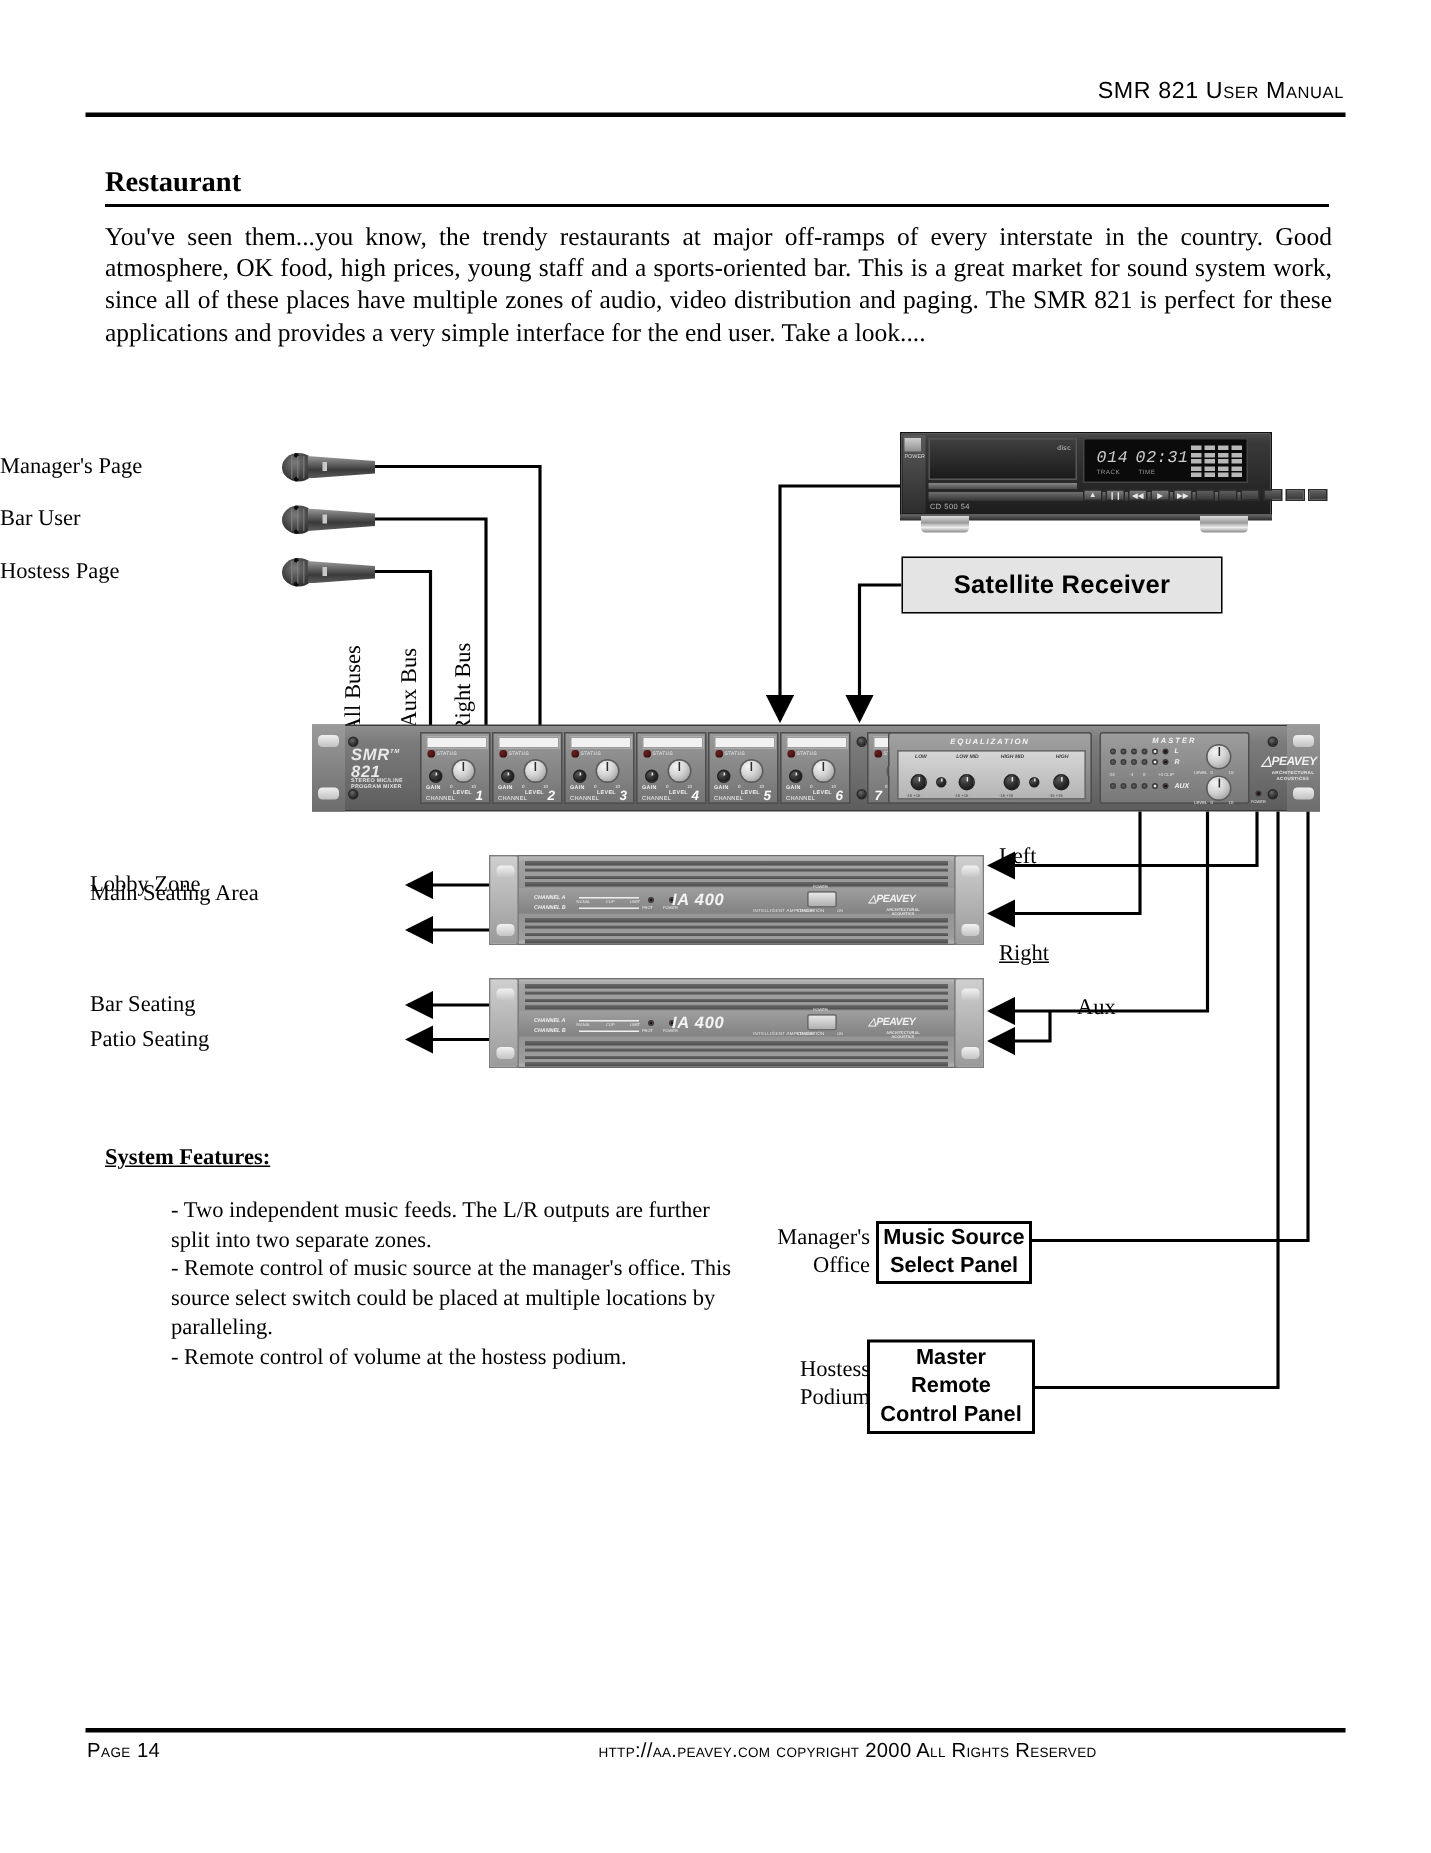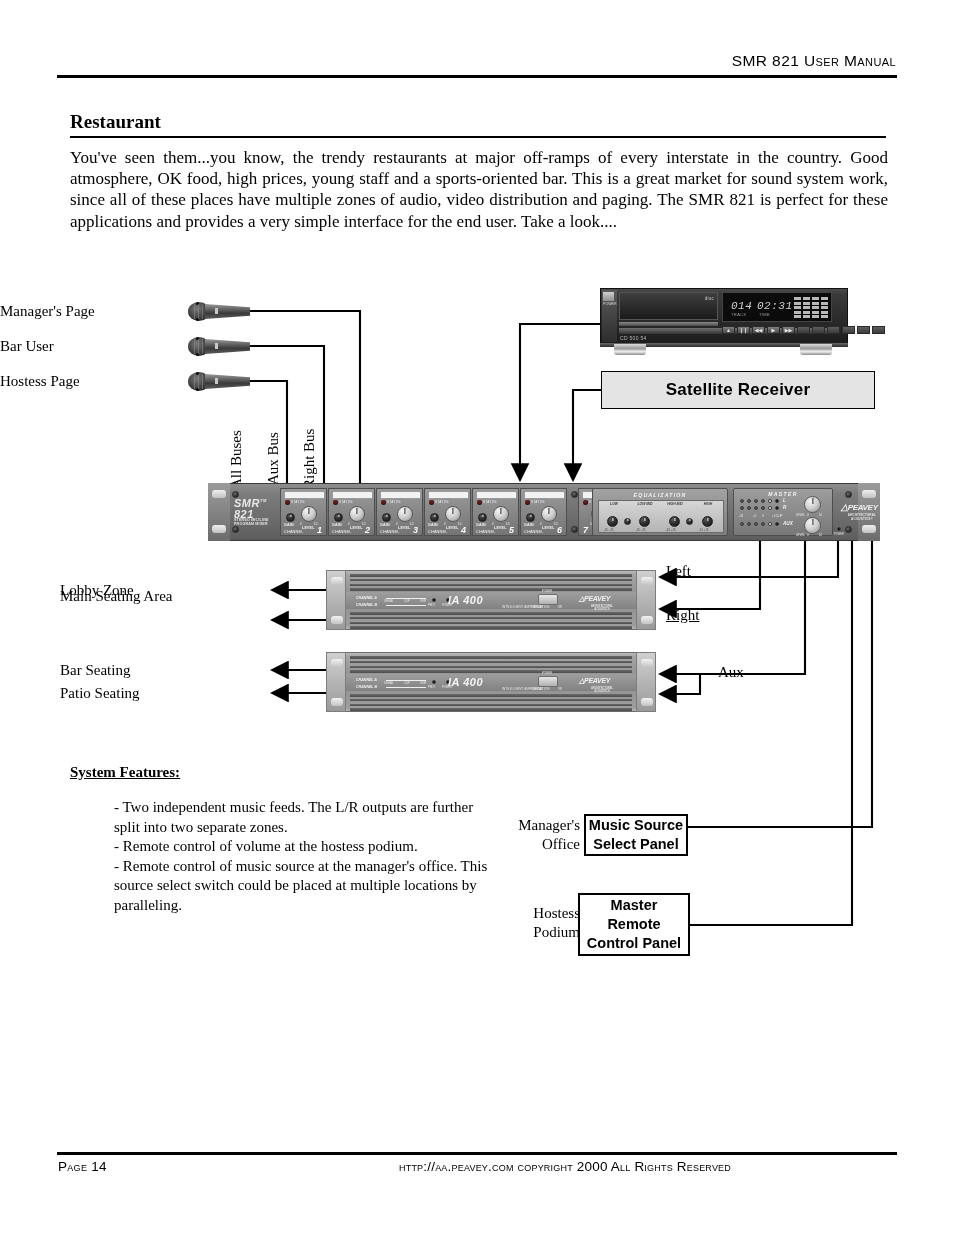--- a/index.html
+++ b/index.html
@@ -84,21 +84,21 @@
   }
   .mic .sw {
     position: absolute; left: 27px; top: 6px; width: 3px; height: 6px; background: #c9c9c9;
   }
   .mic .capl {
     position: absolute; left: 8px; width: 3px; height: 3px; background:#0b0b0b; border-radius:50%;
   }
 
   
   .sat-box {
-    position: absolute; left: 601px; top: 371px; width: 274px; height: 38px;
+    position: absolute; left: 601px; top: 371px; width: 214px; height: 38px;
     background: #e4e4e4; border: 1.6px solid #000;
     display: flex; align-items: center; justify-content: center;
     font-family: "Liberation Sans", sans-serif;
     font-size: 17px; font-weight: bold; letter-spacing: .2px;
   }
 
   
   .cd { position: absolute; left: 600px; top: 288px; width: 248px; height: 68px; }
   .cd-body {
     position: absolute; left: 0; top: 0; width: 248px; height: 56px;
@@ -903,28 +903,28 @@
       <div class="vent"></div>
     </div>
   </div>
 
   <div class="dlabel r" style="left:60px; width:205px; top:582px;">Lobby Zone</div>
   <div class="dlabel r" style="left:60px; width:205px; top:588px;">Main Seating Area</div>
   <div class="dlabel r" style="left:60px; width:205px; top:662px;">Bar Seating</div>
   <div class="dlabel r" style="left:60px; width:205px; top:685px;">Patio Seating</div>
 
   <div class="dlabel" style="left:666px; top:563px;">Left</div>
-  <div class="dlabel" style="left:666px; top:607px;text-decoration:underline;">Right</div>
+  <div class="dlabel" style="left:666px; top:628px;text-decoration:underline;">Right</div>
   <div class="dlabel" style="left:718px; top:664px;">Aux</div>
 
   <div class="feat-title">System Features:</div>
   <div class="feat-body">
     <p>- Two independent music feeds. The L/R outputs are further split into two separate zones.</p>
+    <p>- Remote control of music source at the manager's office. This source select switch could be placed at multiple locations by paralleling.</p>
     <p>- Remote control of volume at the hostess podium.</p>
-    <p>- Remote control of music source at the manager's office. This source select switch could be placed at multiple locations by paralleling.</p>
   </div>
 
   <div class="cbox-lbl" style="left:460px; width:120px; top:816px;">
     <div>Manager's</div>
     <div>Office</div>
   </div>
   <div class="cbox" style="left:584px; top:814px; width:104px; height:42px;">
     <div>
       <div>Music Source</div>
       <div>Select Panel</div>

